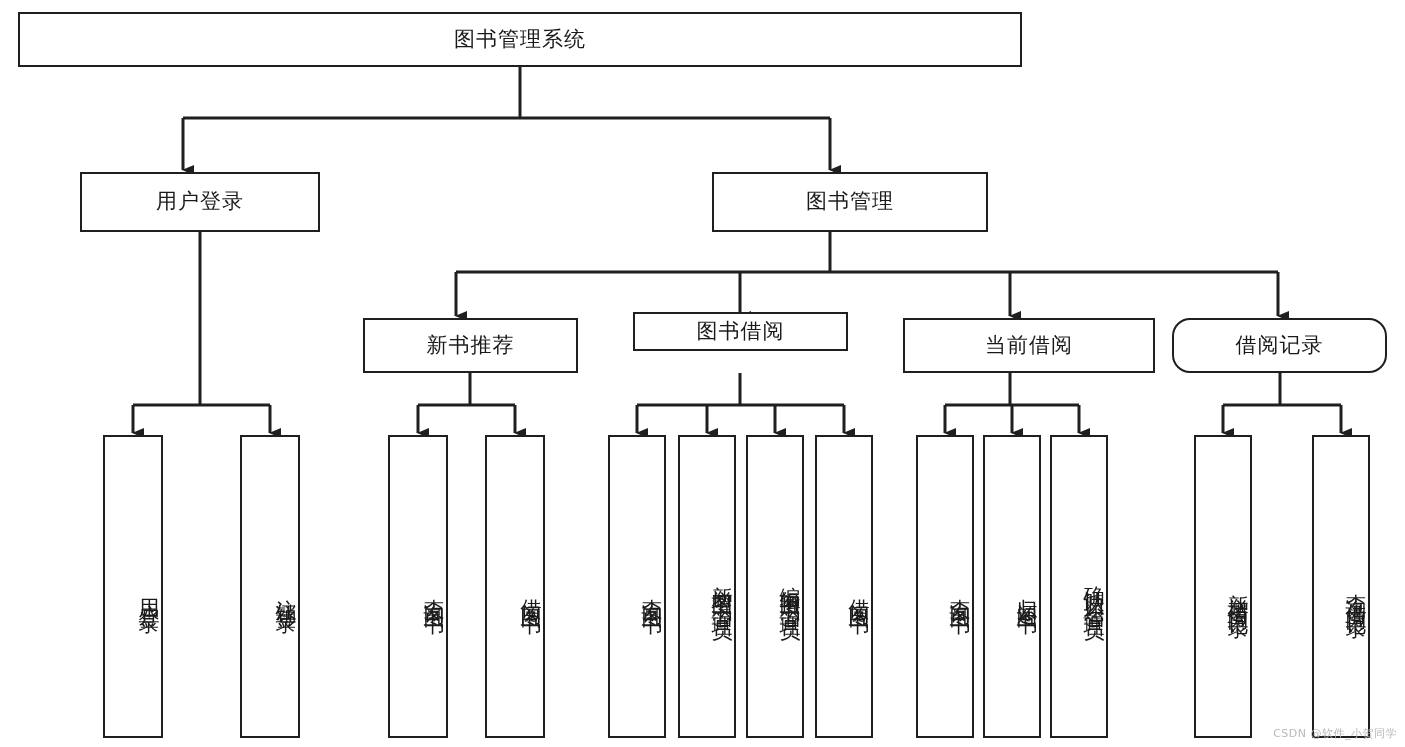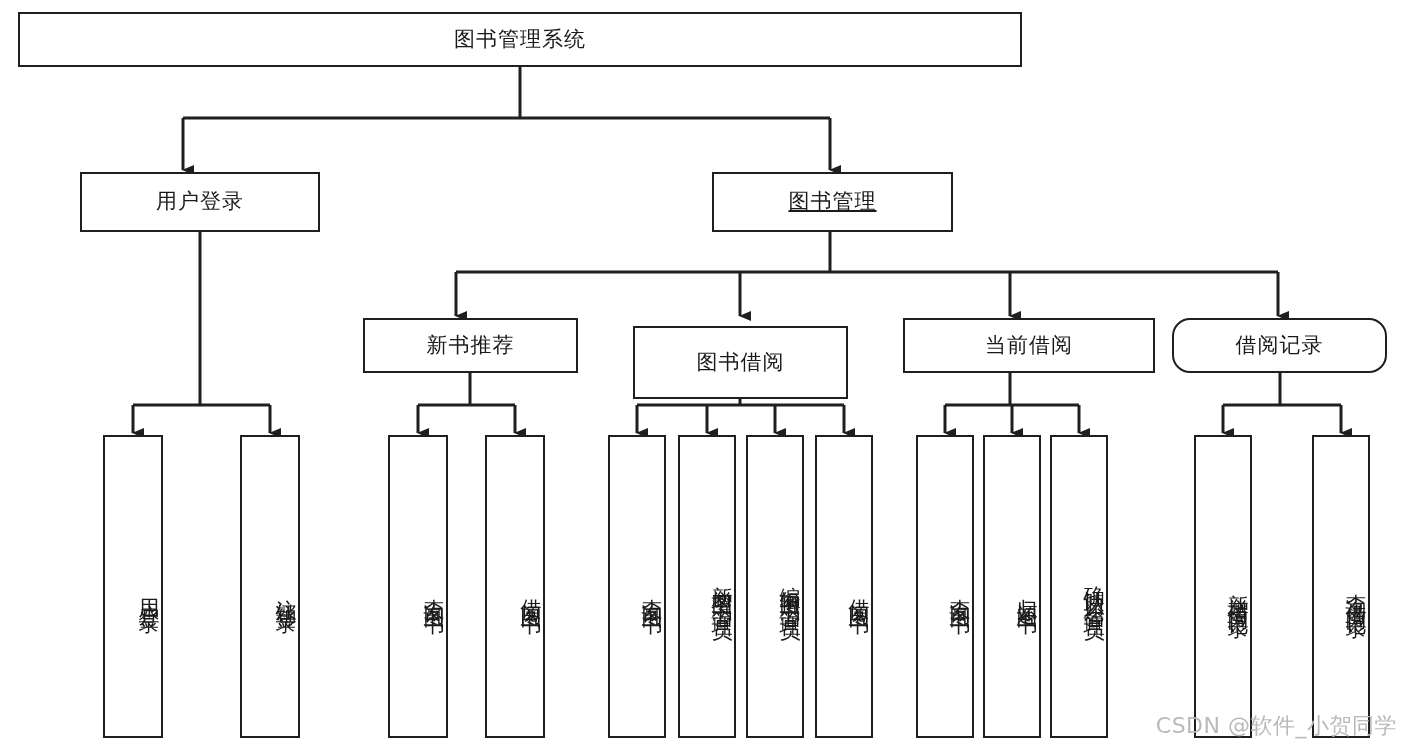--- a/index.html
+++ b/index.html
@@ -51,21 +51,21 @@
   }
   .node.vert .vtext {
     writing-mode: vertical-rl;
     text-orientation: upright;
     white-space: nowrap;
   }
   #watermark {
     position: absolute;
     right: 8px;
     bottom: 6px;
-    font-size: 22px;
+    font-size: 11px;
     color: #b9b9b9;
     letter-spacing: 0.5px;
     z-index: 5;
     white-space: nowrap;
   }
 </style>
 </head>
 <body>
 
 <div id="canvas">
@@ -113,27 +113,27 @@
       </g>
   </svg>
 
   <div id="nodes">
       <div class="node horiz" style="left: 18px; top: 12px; width: 1004px; height: 55px;">
         <span class="htext">图书管理系统</span>
       </div>
       <div class="node horiz" style="left: 80px; top: 172px; width: 240px; height: 60px;">
         <span class="htext">用户登录</span>
       </div>
-      <div class="node horiz" style="left: 712px; top: 172px; width: 241px; height: 60px; text-decoration: underline;">
+      <div class="node horiz" style="left: 712px; top: 172px; width: 276px; height: 60px;">
         <span class="htext">图书管理</span>
       </div>
       <div class="node horiz" style="left: 363px; top: 318px; width: 215px; height: 55px;">
         <span class="htext">新书推荐</span>
       </div>
-      <div class="node horiz" style="left: 633px; top: 326px; width: 215px; height: 73px;">
+      <div class="node horiz" style="left: 633px; top: 312px; width: 215px; height: 39px;">
         <span class="htext">图书借阅</span>
       </div>
       <div class="node horiz" style="left: 903px; top: 318px; width: 252px; height: 55px;">
         <span class="htext">当前借阅</span>
       </div>
       <div class="node horiz" style="left: 1172px; top: 318px; width: 215px; height: 55px; border-radius: 18px;">
         <span class="htext">借阅记录</span>
       </div>
       <div class="node vert" style="left: 103px; top: 435px; width: 60px; height: 303px;">
         <span class="vtext">用户登录</span>

